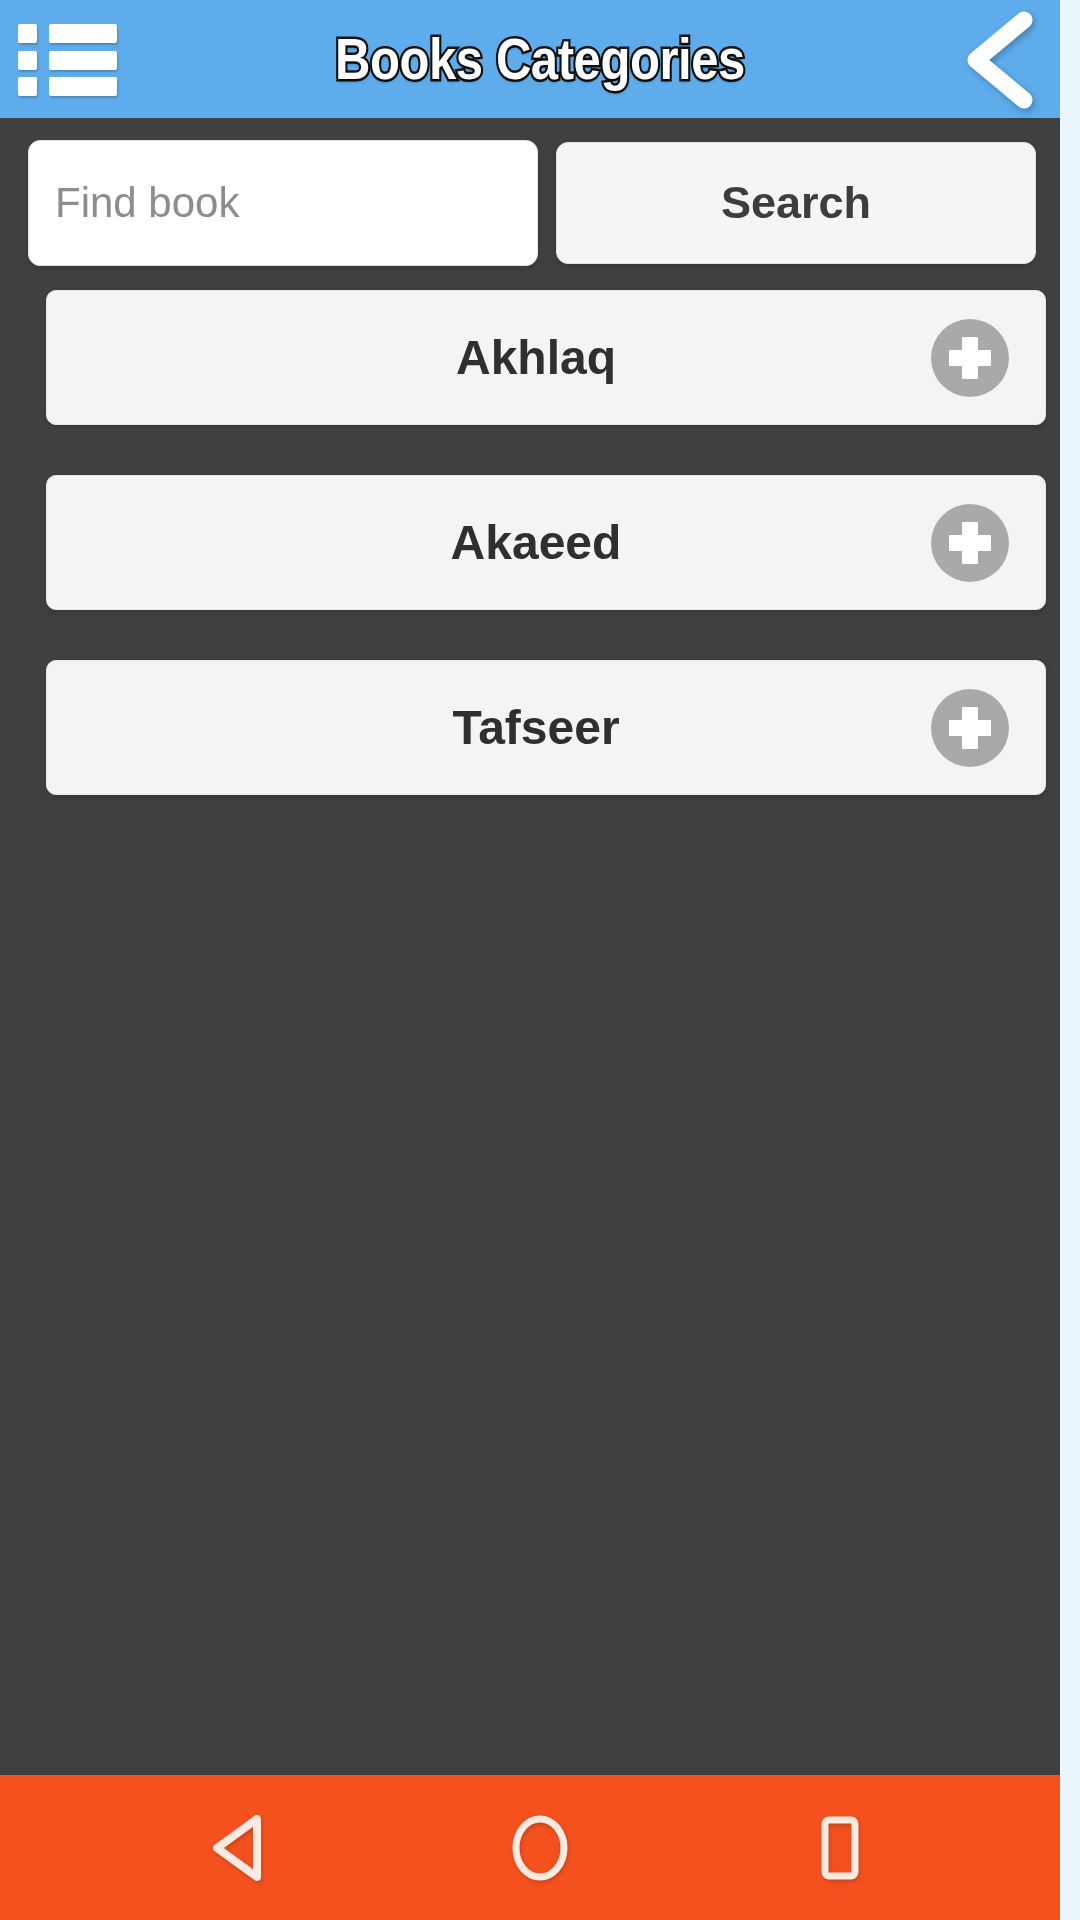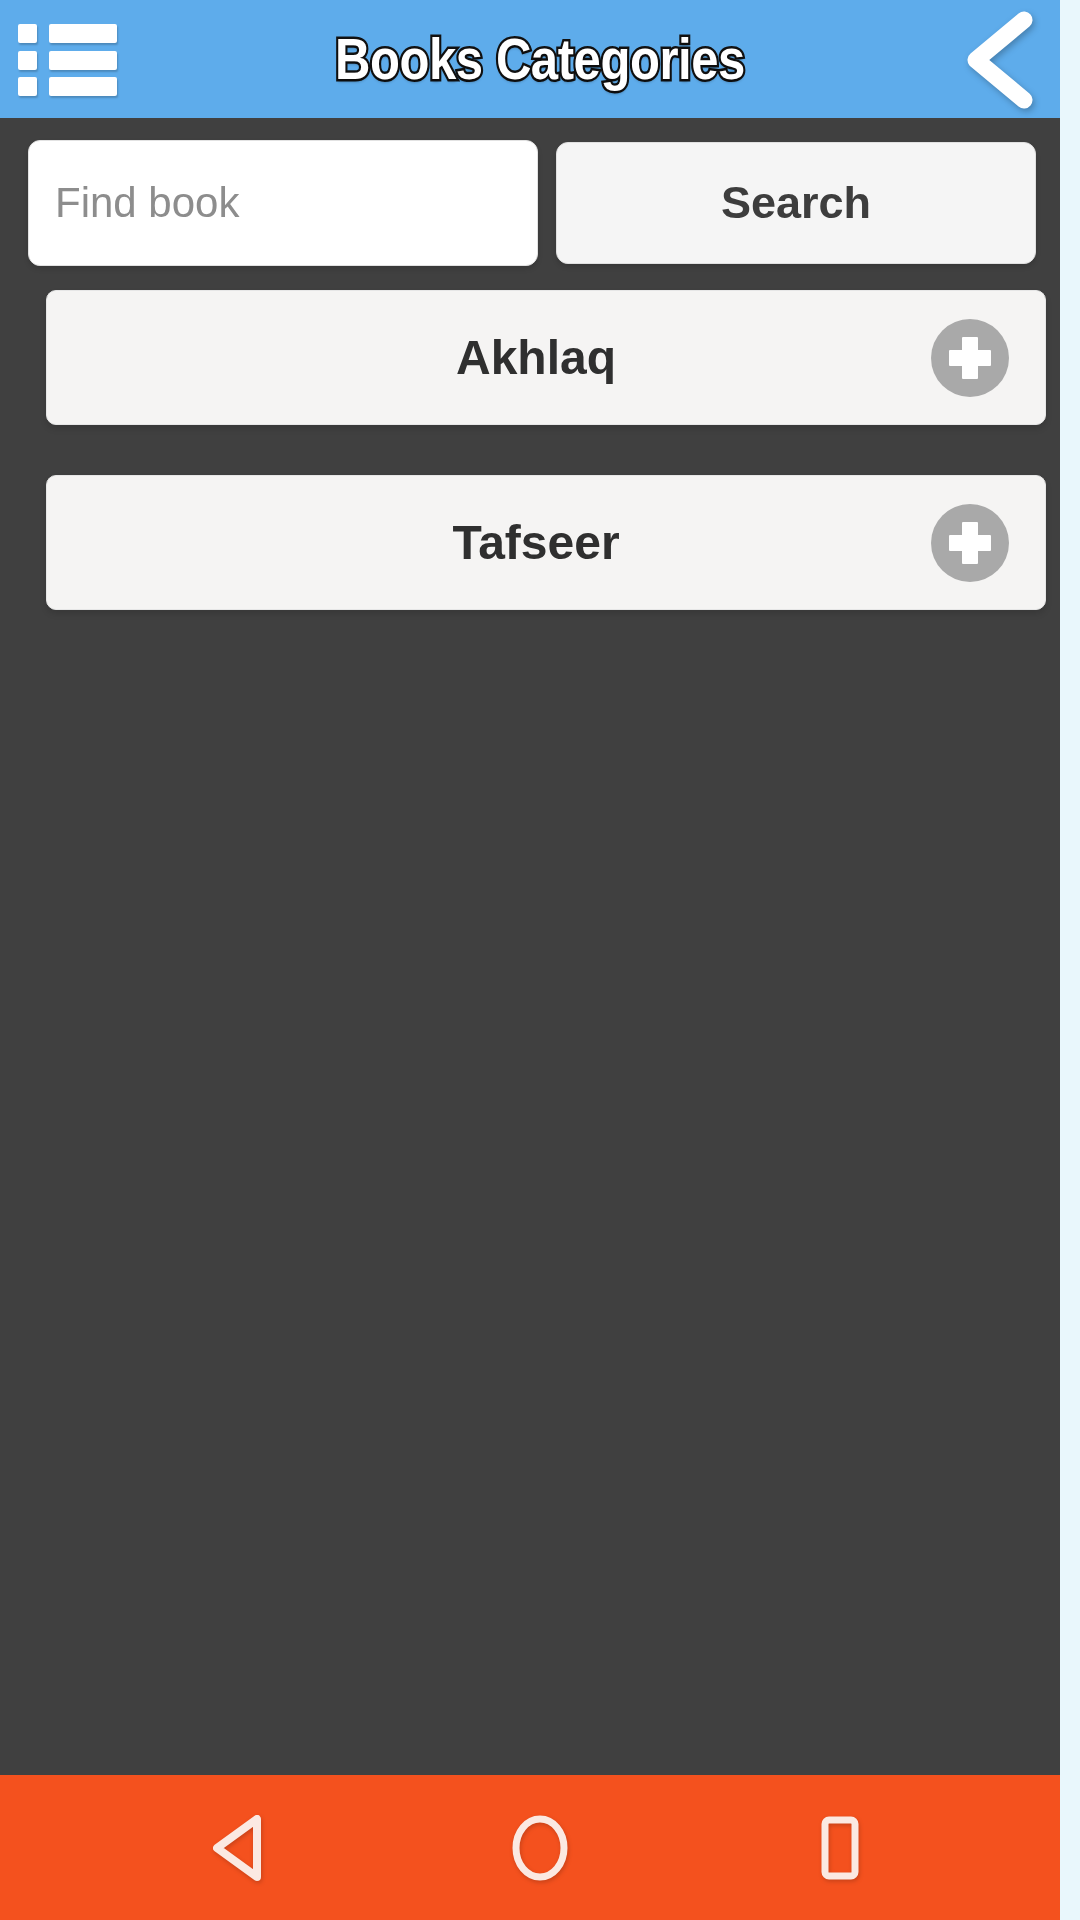--- a/index.html
+++ b/index.html
@@ -285,20 +285,24 @@
     <button class="search-button">Search</button>
   </div>
 
   <div class="category-list">
 
     <div class="category-row">
       <div class="category-label">Akhlaq</div>
       <div class="plus-button"></div>
     </div>
 
+    <div class="category-row">
+      <div class="category-label">Akaeed</div>
+      <div class="plus-button"></div>
+    </div>
 
 
     <div class="category-row">
       <div class="category-label">Tafseer</div>
       <div class="plus-button"></div>
     </div>
 
 
   </div>
 

